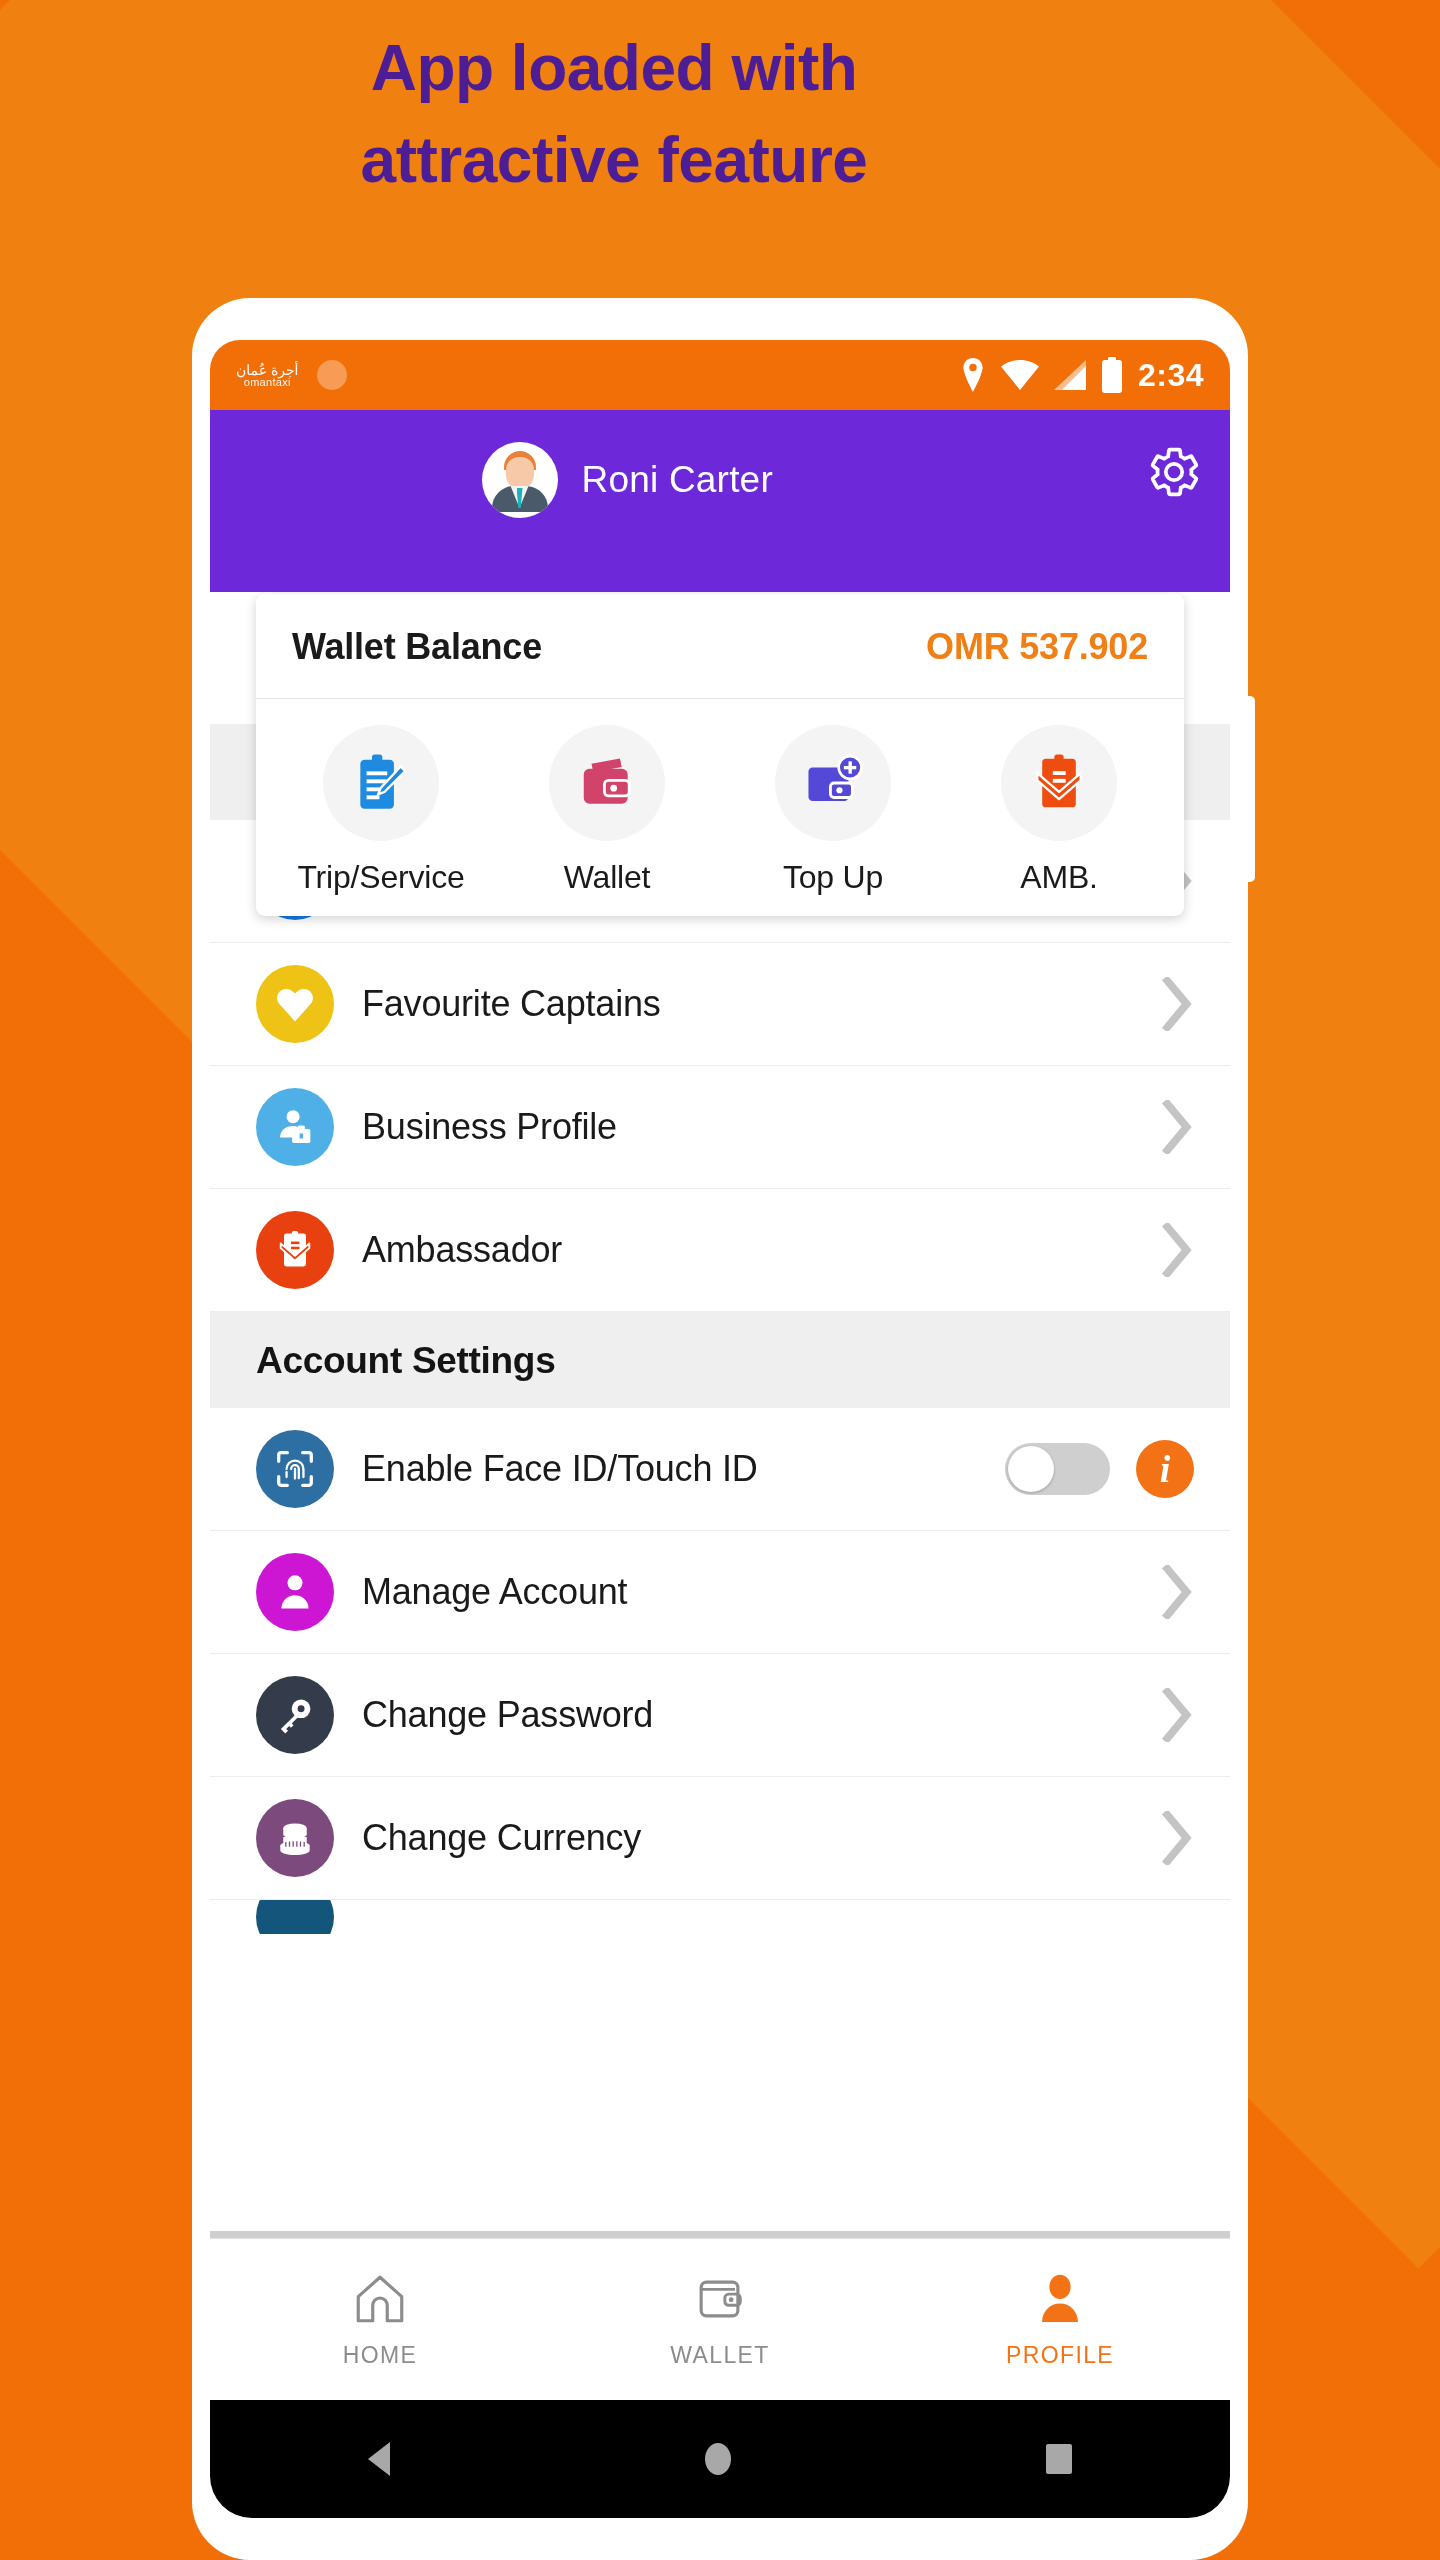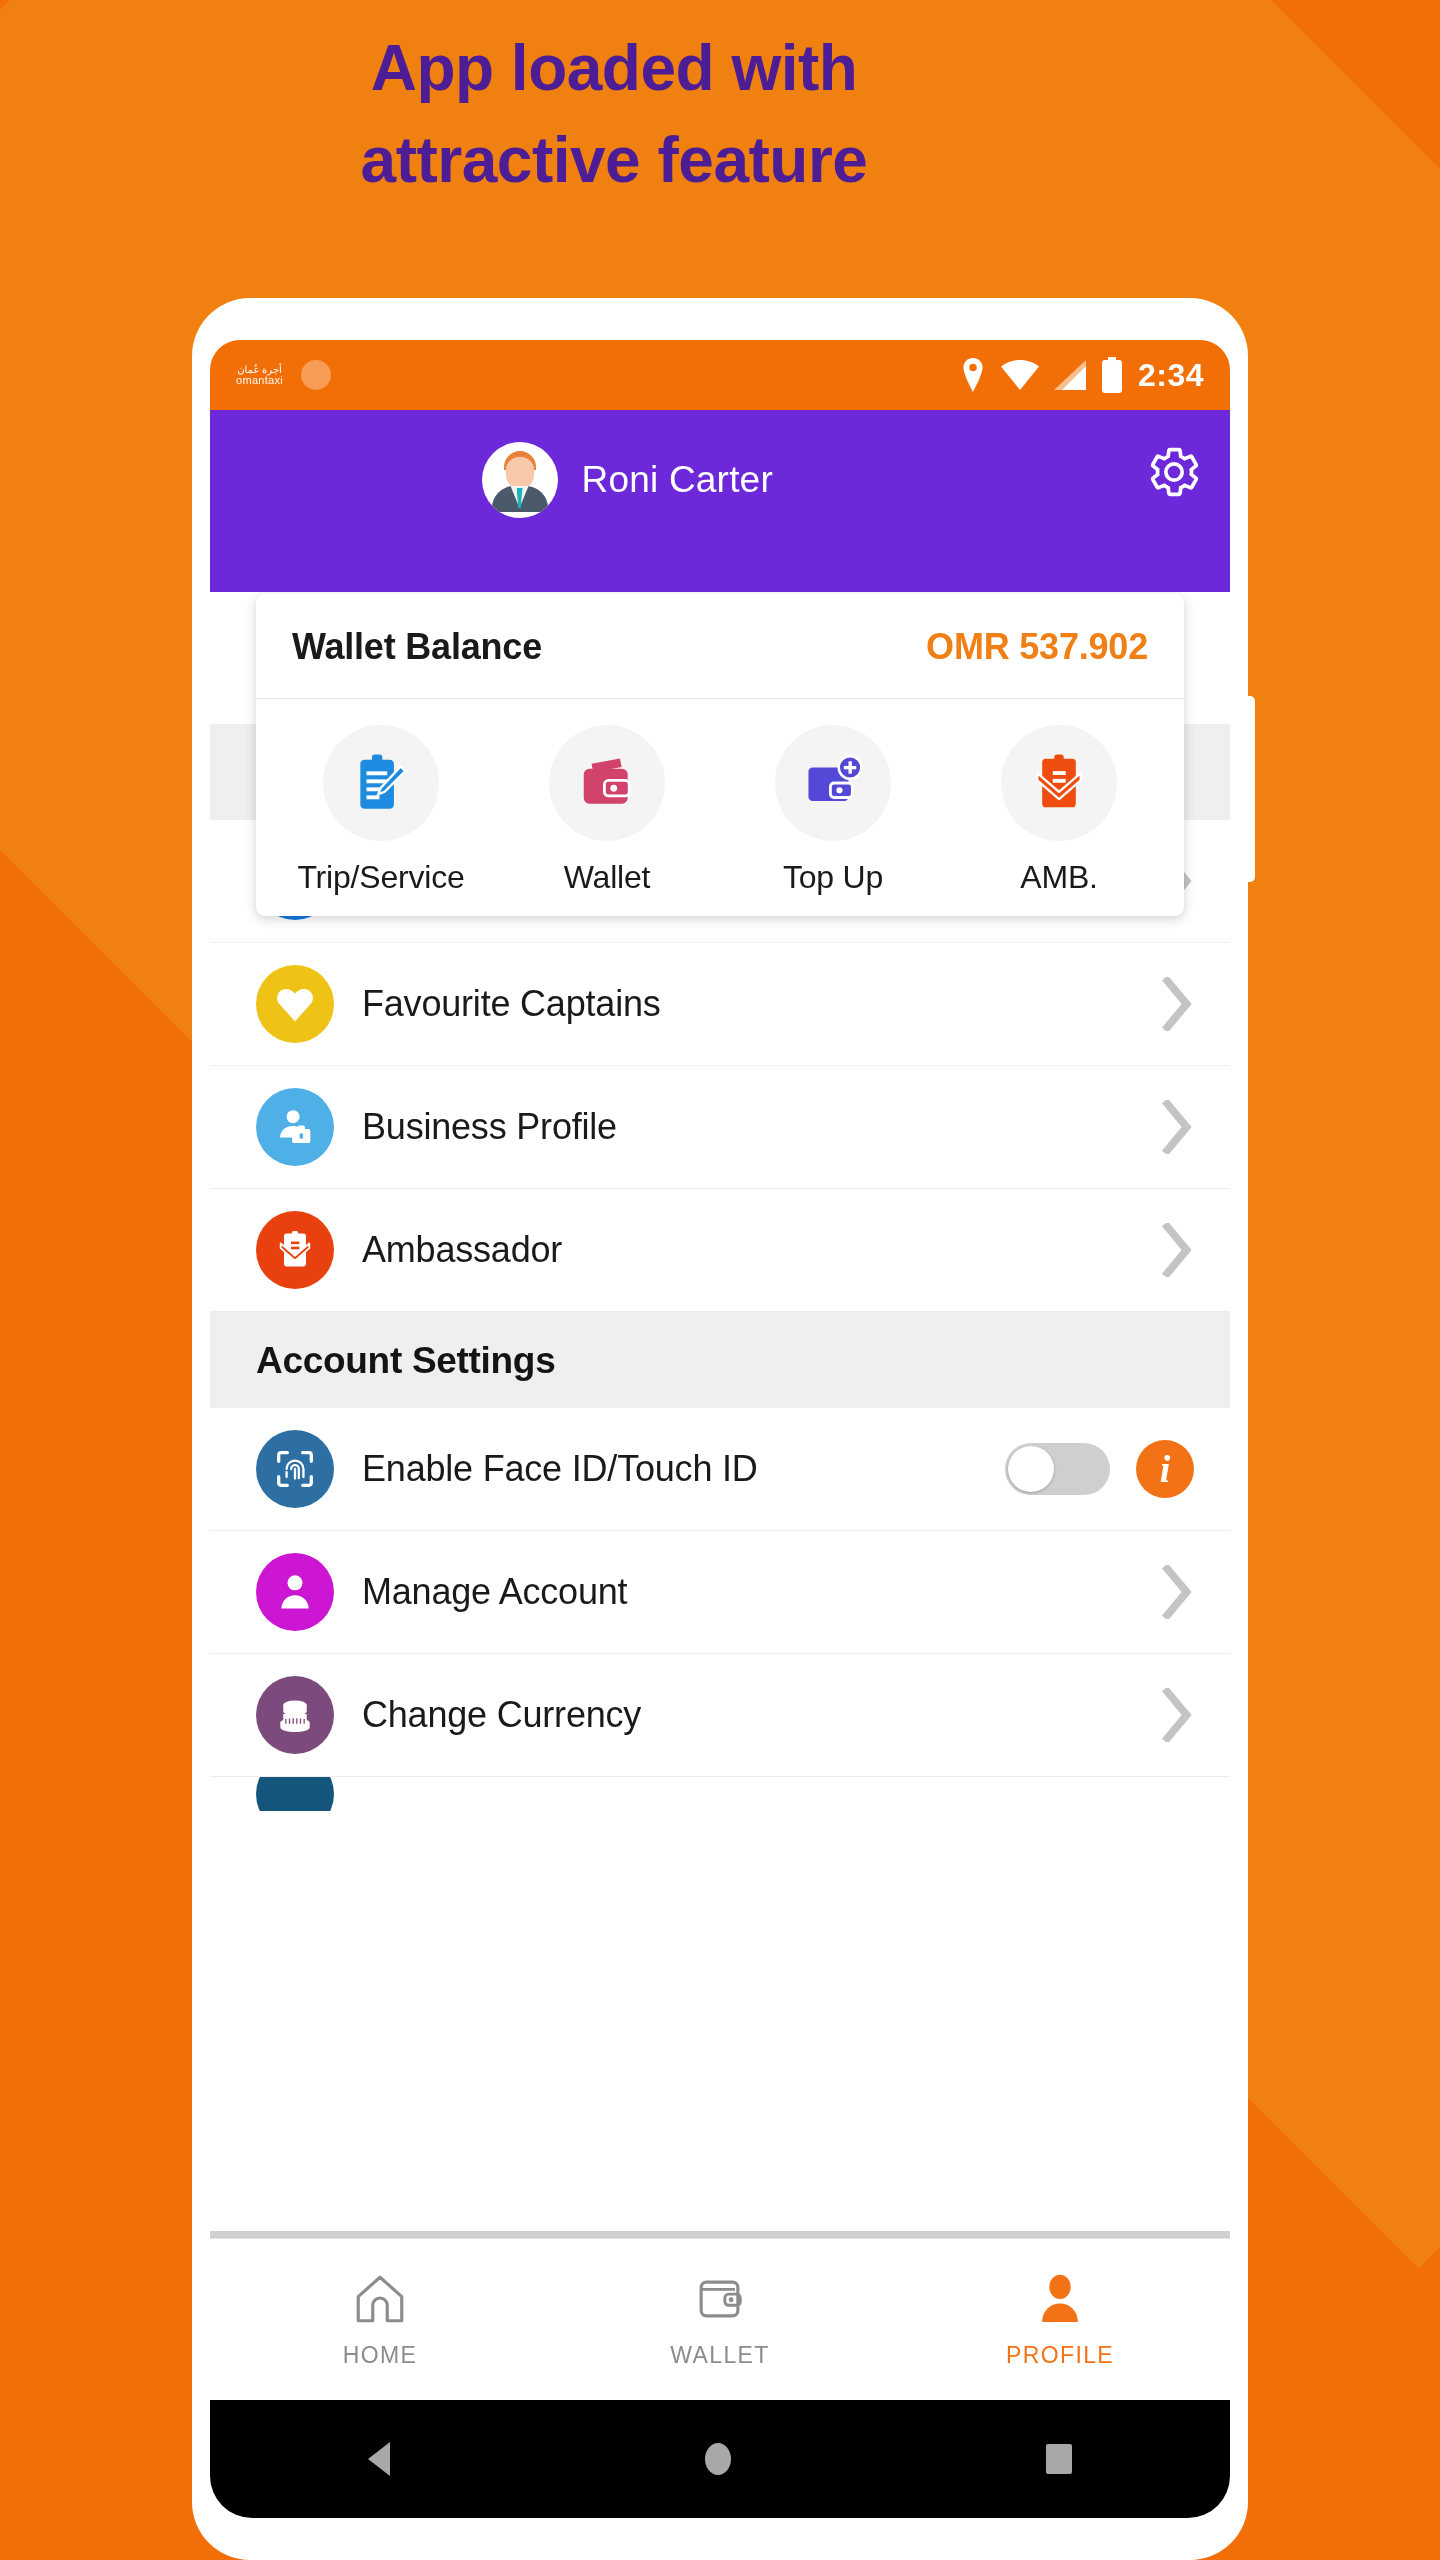--- a/index.html
+++ b/index.html
@@ -56,21 +56,21 @@
     display: flex; flex-direction: column;
   }
 
   
   .statusbar {
     position: relative; height: 70px; background: #F26F07; flex: 0 0 auto;
     display: flex; align-items: center; padding: 0 26px;
   }
   .brand-logo { display: flex; align-items: center; gap: 12px; }
   .brand-mark { line-height: 1; color: #FFFFFF; text-align: center; }
-  .brand-ar { font-size: 10px; letter-spacing: 0.4px; display: block; }
+  .brand-ar { font-size: 14px; letter-spacing: 0.4px; display: block; }
   .brand-en { font-size: 11px; letter-spacing: 0.3px; display: block; opacity: .95; }
   .brand-dot {
     width: 30px; height: 30px; border-radius: 50%;
     background: #F79B55; margin-left: 6px;
   }
   .status-right {
     margin-left: auto; display: flex; align-items: center; gap: 15px;
     color: #FFFFFF;
   }
   .st-clock { font-size: 32px; font-weight: bold; letter-spacing: 0.5px; }
@@ -447,20 +447,35 @@
           </svg>
         </div>
         <span class="row-label">Manage Account</span>
         <span class="chev">
           <svg width="34" height="54" viewBox="0 0 16 28">
               <path d="M3 2 13 14 3 26" fill="none" stroke="#C4C4C4" stroke-width="4" stroke-linecap="square"></path>
             </svg>
         </span>
       </div>
 
+      <div class="row">
+        <div class="row-icon" style="background:#343B4A">
+          <svg width="44" height="44" viewBox="0 0 24 24">
+            <circle cx="15.3" cy="8.6" r="5.1" fill="#fff"></circle>
+            <circle cx="15.3" cy="8.6" r="1.9" fill="#343B4A"></circle>
+            <path d="M12.2 11.8 4.3 19.7l2.4 2.4 1.5-1.5-1-1 1.6-1.6 1 1 1.4-1.4-1-1 4.2-4.2z" fill="#fff"></path>
+          </svg>
+        </div>
+        <span class="row-label">Change Password</span>
+        <span class="chev">
+          <svg width="34" height="54" viewBox="0 0 16 28">
+              <path d="M3 2 13 14 3 26" fill="none" stroke="#C4C4C4" stroke-width="4" stroke-linecap="square"></path>
+            </svg>
+        </span>
+      </div>
 
       <div class="row">
         <div class="row-icon" style="background:#7D4A7E">
           <svg width="44" height="44" viewBox="0 0 24 24">
             <ellipse cx="12" cy="6.6" rx="6.4" ry="2.5" fill="#fff"></ellipse>
             <path d="M5.6 6.6v3.3c0 1.4 2.9 2.5 6.4 2.5s6.4-1.1 6.4-2.5V6.6z" fill="#fff"></path>
             <path d="M5.6 11.4v3.3c0 1.4 2.9 2.5 6.4 2.5s6.4-1.1 6.4-2.5v-3.3z" fill="#fff"></path>
             <path d="M4 16.2v2.6c0 1.4 3.6 2.5 8 2.5s8-1.1 8-2.5v-2.6z" fill="#fff"></path>
             <ellipse cx="12" cy="16.2" rx="8" ry="2.5" fill="#fff"></ellipse>
             <g stroke="#7D4A7E" stroke-width="0.7">

